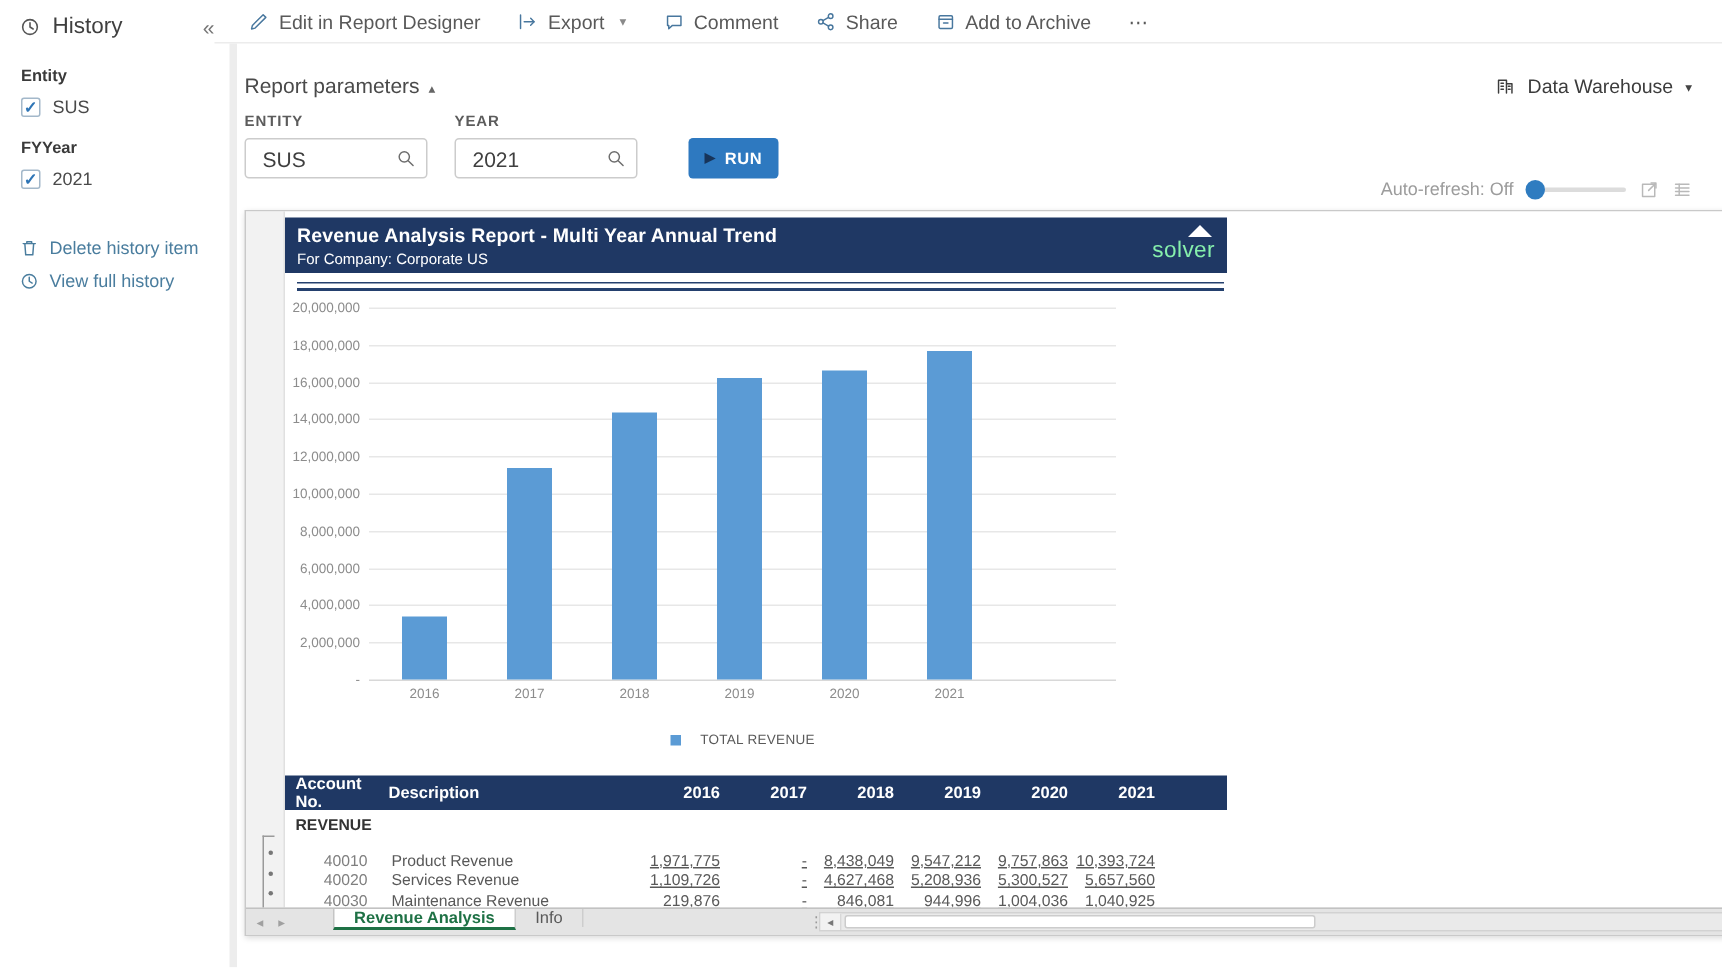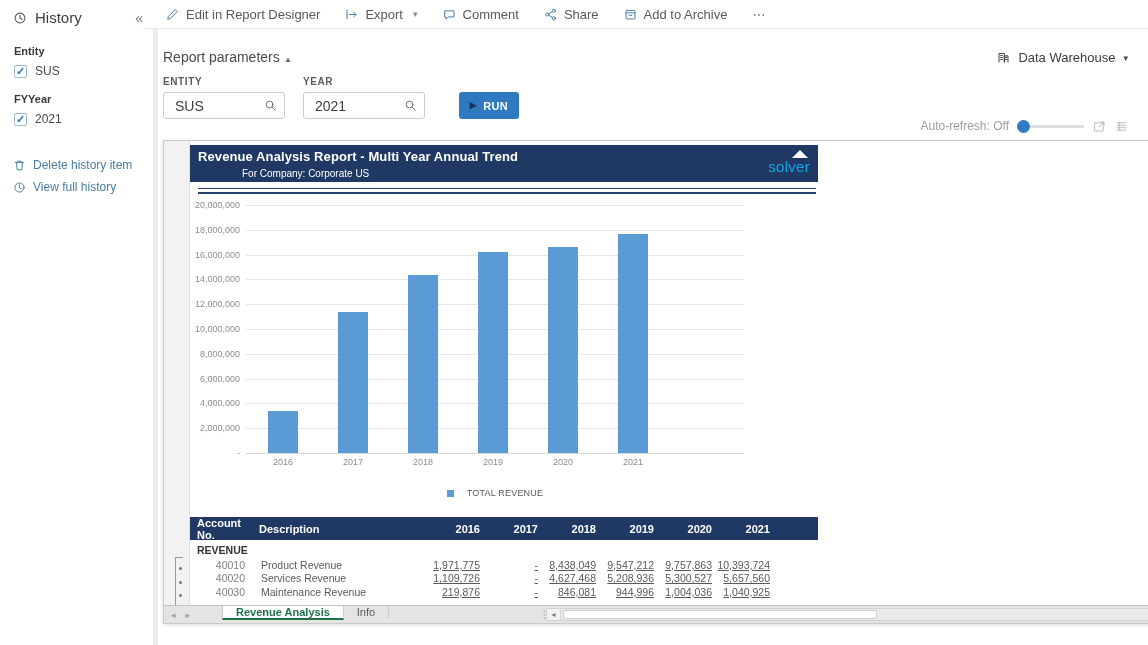--- a/index.html
+++ b/index.html
@@ -55,22 +55,22 @@
          box-shadow:0 1px 4px rgba(0,0,0,.15);box-sizing:border-box;}
   .gutter{position:absolute;left:0;top:0;bottom:18px;width:25px;background:#f2f2f2;border-right:1px solid #e0e0e0;}
   .bracket{position:absolute;left:11px;top:416px;width:7px;height:48px;border-left:1px solid #9a9a9a;border-top:1px solid #9a9a9a;}
   .gdot{position:absolute;left:15px;width:3px;height:3px;border-radius:50%;background:#777;}
   .canvas{position:absolute;left:26px;top:0;right:15px;bottom:18px;background:#fff;overflow:hidden;}
 
   
   .rpt-titlebar{position:absolute;left:0;top:4px;width:628px;height:37px;background:#1f3864;color:#fff;
                 padding:4px 8px;box-sizing:border-box;}
   .rpt-title{font-size:13px;font-weight:bold;letter-spacing:.1px;}
-  .rpt-sub{font-size:10px;margin-top:4px;margin-left:44px;}
-  .rpt-logo{position:absolute;right:8px;top:3px;text-align:right;color:#0ea5e9;}
+  .rpt-sub{font-size:10px;margin-top:4px;}
+  .rpt-logo{position:absolute;right:8px;top:3px;text-align:right;color:#86efac;}
   .logo-tri{width:0;height:0;border-left:8px solid transparent;border-right:8px solid transparent;
             border-bottom:8px solid #fff;margin:2px 2px 1px auto;}
   .logo-text{font-size:15px;line-height:1;letter-spacing:.3px;}
   .rpt-rule{position:absolute;left:8px;top:47px;width:618px;height:3px;
             border-top:1px solid #24406e;border-bottom:2px solid #24406e;}
 
   
   .gl{position:absolute;left:56px;width:498px;height:1px;background:#e7e7e7;}
   .gl.base{background:#d8d8d8;}
   .ytick{position:absolute;left:0;width:50px;text-align:right;font-size:9px;color:#8c8c8c;}
@@ -81,21 +81,21 @@
   .legend-swatch{width:7px;height:7px;background:#5b9bd5;}
   .legend-label{font-size:9px;color:#595959;letter-spacing:.2px;}
 
   
   .tbl{position:absolute;left:0;top:376px;width:628px;}
   .tbl-head{display:grid;grid-template-columns:62px 170px repeat(6,58px) 1fr;background:#1f3864;color:#fff;
             height:23px;align-items:center;font-size:11px;font-weight:bold;}
   .th-left{padding-left:7px;text-align:left;}
   .th-num{text-align:right;}
   .tbl-section{font-size:10.5px;font-weight:bold;color:#333;padding:4px 0 2px 7px;}
-  .tbl-body{}
+  .tbl-body{margin-top:9px;}
   .tbl-row{display:grid;grid-template-columns:62px 170px repeat(6,58px) 1fr;height:13.5px;align-items:center;
            font-size:10.5px;color:#595959;cursor:default;}
   .td-acct{text-align:right;padding-right:7px;color:#7f7f7f;}
   .td-desc{padding-left:9px;}
   .td-num{text-align:right;text-decoration:underline;}
 
   
   .vscroll{position:absolute;right:0;top:0;bottom:18px;width:15px;background:#f3f3f3;border-left:1px solid #dcdcdc;box-sizing:border-box;}
   .vbtn{position:absolute;left:0;right:0;height:15px;background:#fafafa;border:1px solid #d9d9d9;box-sizing:border-box;
         text-align:center;font-size:7px;line-height:13px;color:#888;cursor:pointer;}

